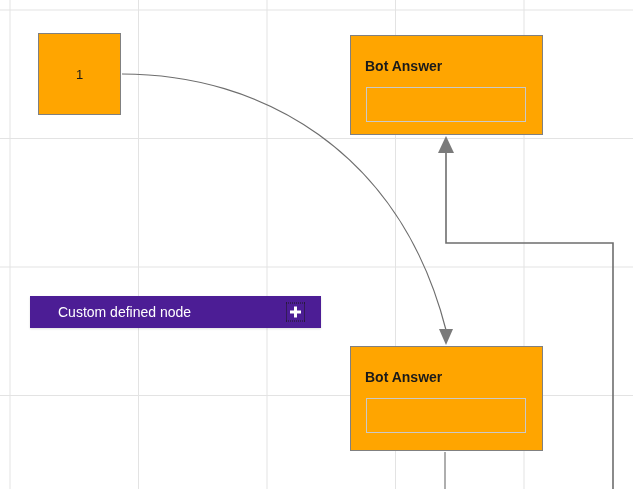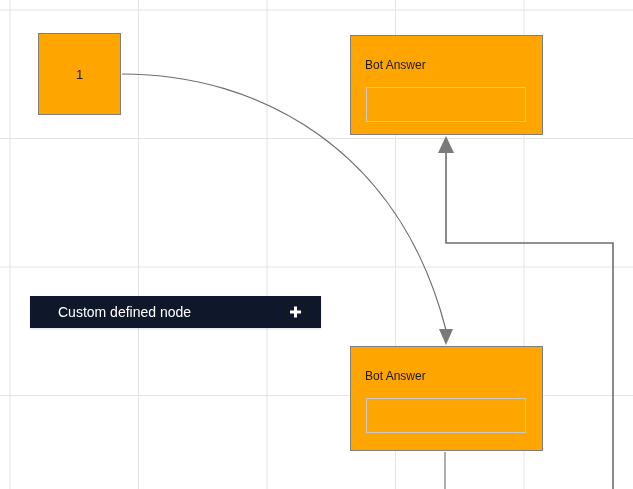--- a/index.html
+++ b/index.html
@@ -47,39 +47,40 @@
   }
   .node-simple .node-num {
     font-size: 13px;
     color: #1a1a1a;
     line-height: 1;
   }
   .node-title {
     position: absolute;
     left: 14px;
     top: 23px;
-    font-size: 12px;
+    font-size: 14px;
     color: #1a1a1a;
     line-height: 1;
     white-space: nowrap;
+    font-weight: bold;
   }
   .node-slot {
     position: absolute;
     left: 15px;
     top: 51px;
     right: 16px;
     height: 35px;
     border: 1px solid #c9c9c9;
     box-sizing: border-box;
     background: transparent;
   }
   
   .palette-btn {
     position: absolute;
-    background: #0f172a;
+    background: #4c1d95;
     display: flex;
     align-items: center;
     box-sizing: border-box;
     cursor: pointer;
     box-shadow: 0 1px 2px rgba(0,0,0,0.12);
   }
   .palette-label {
     color: #ffffff;
     font-size: 14px;
     margin-left: 28px;

